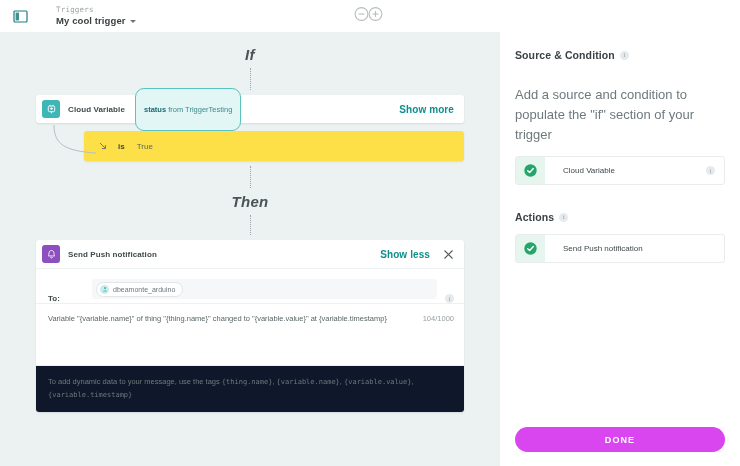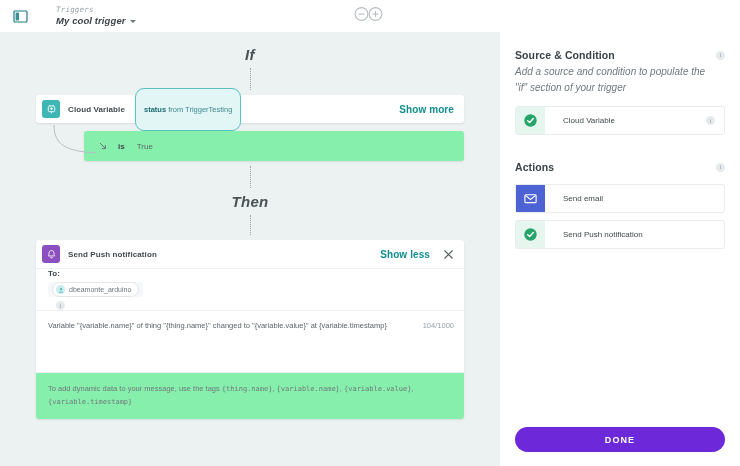--- a/index.html
+++ b/index.html
@@ -29,21 +29,20 @@
   .panel-toggle {
     width: 32px; height: 32px;
     display: flex; align-items: center; justify-content: center;
     margin-left: 4px;
     cursor: pointer;
   }
   .panel-toggle svg { display: block; }
   .crumbs {
     margin-left: 20px;
     line-height: 1.05;
-    font-style: italic;
   }
   .crumb-top {
     font-size: 7.5px;
     color: #9aa3a8;
     letter-spacing: .2px;
     font-family: "DejaVu Sans Mono", monospace;
   }
   .crumb-title-row {
     display: flex; align-items: center; gap: 4px;
     margin-top: 2px;
@@ -169,45 +168,44 @@
     display: flex;
     align-items: stretch;
   }
   .cond-elbow {
     position: absolute;
     left: 14px; top: -8px;
     width: 52px; height: 36px;
   }
   .cond-card {
     margin-left: 48px;
-    background: #86efac;
+    background: #fde047;
     border-radius: 3px;
     box-shadow: 0 1px 2px rgba(30,50,60,.10);
     height: 30px;
     width: 380px;
     display: flex;
     align-items: center;
     padding-left: 14px;
   }
   .cond-arrow { margin-right: 10px; }
   .cond-is {
     font-size: 8px; font-weight: bold; color: #3f484b;
   }
   .cond-val {
     font-size: 8px; color: #5a6568; margin-left: 12px;
   }
 
   
   .row {
     border-top: 1px solid #eef1f2;
     display: flex;
-    align-items: flex-start;
-    padding: 0 10px 0 12px;
+    align-items: flex-end;
+    padding: 6px 10px 0 12px;
     min-height: 28px;
-    flex-direction: column;
   }
   .row-label {
     font-size: 8px; font-weight: bold; color: #3f484b;
     width: 44px; flex: none;
   }
   .to-field {
     flex: 1;
     background: #f6f7f8;
     border-radius: 3px;
     height: 20px;
@@ -254,54 +252,53 @@
     min-height: 62px;
     display: flex;
     align-items: flex-start;
   }
   .msg-text {
     font-size: 7.5px; color: #5a6568; line-height: 1.4; flex: 1;
     padding-right: 6px;
   }
   .hint {
     border-top: 1px solid #eef1f2;
-    background: #86efac;
+    background: #0f172a;
     padding: 9px 12px 10px 12px;
     font-size: 7.5px;
     color: #6f797d;
     line-height: 1.75;
     border-radius: 0 0 3px 3px;
   }
   .mono { font-family: "DejaVu Sans Mono", monospace; font-size: 7px; }
 
   
   .sidebar {
     width: 240px;
     background: #ffffff;
     padding: 17px 15px 0 15px;
     display: flex;
     flex-direction: column;
     position: relative;
   }
   .sec-head {
-    display: flex; align-items: center; gap: 5px; justify-content: space-between;
+    display: flex; align-items: center; gap: 5px;
   }
   .sec-title {
     font-size: 10.5px;
     font-weight: bold;
     color: #3a4245;
     letter-spacing: .1px;
   }
   .sec-desc {
-    font-size: 10px;
+    font-size: 13px;
     color: #6f797d;
     line-height: 1.55;
-    margin-top: 3px;
+    margin-top: 24px;
     max-width: 205px;
-    font-style: italic;
   }
   .opt-list { margin-top: 11px; display: flex; flex-direction: column; gap: 7px; }
   .opt {
     height: 29px;
     border: 1px solid #e9ecee;
     border-radius: 3px;
     display: flex;
     align-items: center;
     background: #fff;
     padding-right: 9px;
@@ -320,21 +317,21 @@
     margin-left: 18px;
     flex: 1;
   }
   .gap { height: 26px; }
   .done-wrap {
     margin-top: auto;
     padding-bottom: 14px;
   }
   .done-btn {
     height: 25px;
-    background: #6d28d9;
+    background: #d946ef;
     border-radius: 13px;
     color: #ffffff;
     font-size: 9px;
     font-weight: bold;
     letter-spacing: 1.1px;
     display: flex; align-items: center; justify-content: center;
     cursor: pointer;
     border: none;
     width: 100%;
     font-family: "Liberation Sans", sans-serif;
@@ -489,29 +486,20 @@
 
       <div class="gap"></div>
 
       <div class="sec-head">
         <div class="sec-title">Actions</div>
         <div class="info-dot">i</div>
       </div>
 
       <div class="opt-list">
         <div class="opt">
-          <div class="opt-icon bluebg">
-            <svg width="15" height="15" viewBox="0 0 16 16">
-              <rect x="2" y="4" width="12" height="8.4" rx="1" fill="none" stroke="#ffffff" stroke-width="1.2"></rect>
-              <path d="M2.6 4.7 L8 9 L13.4 4.7" fill="none" stroke="#ffffff" stroke-width="1.2"></path>
-            </svg>
-          </div>
-          <div class="opt-label">Send email</div>
-        </div>
-        <div class="opt">
           <div class="opt-icon greenbg">
             <svg width="15" height="15" viewBox="0 0 16 16">
               <circle cx="8" cy="8" r="6.6" fill="#26a46a"></circle>
               <path d="M5 8.2 L7.1 10.2 L11 5.9" fill="none" stroke="#ffffff" stroke-width="1.5" stroke-linecap="round" stroke-linejoin="round"></path>
             </svg>
           </div>
           <div class="opt-label">Send Push notification</div>
         </div>
       </div>
 

